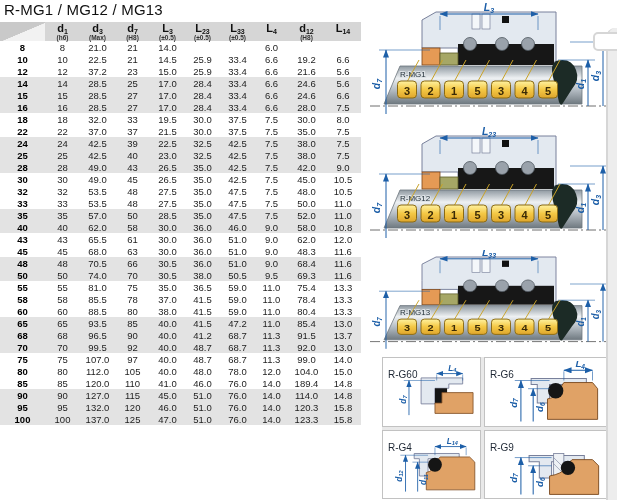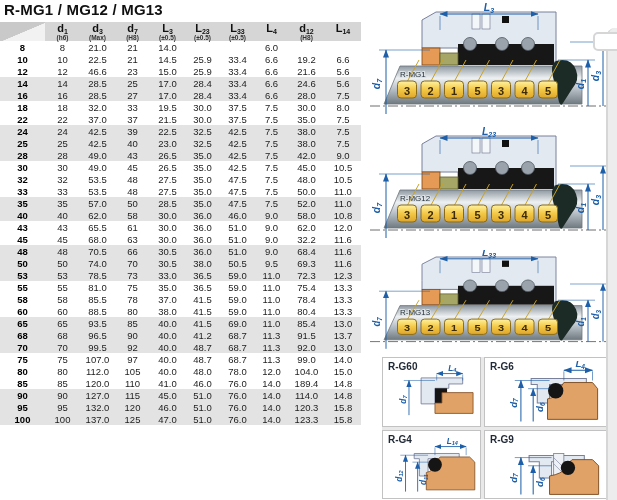--- a/index.html
+++ b/index.html
@@ -1,20 +1,20 @@
 <!DOCTYPE html>
 <html><head>
 <meta charset="utf-8">
 <style>
   html,body{margin:0;padding:0}
   body{
     width:617px;height:500px;position:relative;background:#fff;
     font-family:"Liberation Sans",sans-serif;overflow:hidden;
   }
-  .title{position:absolute;left:4px;top:1px;font-size:15px;font-weight:bold;color:#101010;letter-spacing:.2px}
+  .title{position:absolute;left:4px;top:1px;font-size:15px;font-weight:normal;color:#101010;letter-spacing:.2px}
 
   
   table.dim-table{position:absolute;left:0;top:22px;border-collapse:collapse;table-layout:fixed;width:361px}
   .dim-table th,.dim-table td{padding:0;white-space:nowrap;text-align:center}
   .dim-table thead th{background:#d6d6d6;height:19px;vertical-align:top}
   .dim-table th.corner{background:linear-gradient(to bottom right,#c9c9c9 52%,#f2f2f2 53%)}
   .h-main{font-size:11px;font-weight:bold;color:#101010;line-height:11px;margin-top:1px}
   .h-sub{font-size:7px;font-weight:bold;position:relative;top:2px}
   .h-note{font-size:6.5px;font-weight:bold;color:#333;line-height:6px}
   .dim-table td{height:12px;font-size:9.5px;color:#1d1d1d}
@@ -35,21 +35,21 @@
   text.dim tspan.sub{font-size:7px}
   text.sdim{font-family:"Liberation Sans",sans-serif;font-style:italic;font-weight:bold;font-size:9.5px;fill:#1d5fa8}
   text.sdim tspan.sub{font-size:6.5px}
   .tag-num{font-family:"Liberation Sans",sans-serif;font-weight:bold;font-size:11px;fill:#3a2a06}
   .fig-label{font-family:"Liberation Sans",sans-serif;font-size:8px;fill:#1e2b33;paint-order:stroke;stroke:#dde2e6;stroke-width:2px}
 
   
   #seat-grid{position:absolute;left:382px;top:357px;width:230px;height:142px;background:#e9e9e9;
     display:grid;grid-template-columns:99px 127px;grid-template-rows:1fr 1fr;gap:3px}
   .seat-panel{background:#fff;border:1px solid #c2c2c2;position:relative}
-  .seat-panel .panel-label{position:absolute;left:5px;top:3px;font-size:10px;font-weight:bold;color:#1f2835}
+  .seat-panel .panel-label{position:absolute;left:5px;top:11px;font-size:10px;font-weight:normal;color:#1f2835}
   .seat-panel svg{position:absolute;left:0;bottom:0;width:100%;height:100%}
   .seat{fill:#e0a266;stroke:#7a4a20;stroke-width:0.9}
   .oring{fill:#151515}
 
   
   .right-strip{position:absolute;right:0;top:28px;bottom:0;width:9px;background:#ededed;border-left:2px solid #d6d6d6;border-top-left-radius:9px}
   .right-tab{position:absolute;right:-8px;top:4px;width:28px;height:15px;background:#fff;border:2px solid #d6d6d6;border-radius:5px}
 </style>
 </head>
 <body>
@@ -174,21 +174,21 @@
         <td>14.5</td>
         <td>25.9</td>
         <td>33.4</td>
         <td>6.6</td>
         <td>19.2</td>
         <td>6.6</td>
       </tr>
       <tr>
         <td class="rowhead">12</td>
         <td>12</td>
-        <td>46.6</td>
+        <td>37.2</td>
         <td>23</td>
         <td>15.0</td>
         <td>25.9</td>
         <td>33.4</td>
         <td>6.6</td>
         <td>21.6</td>
         <td>5.6</td>
       </tr>
       <tr class="alt">
         <td class="rowhead">14</td>
@@ -196,20 +196,32 @@
         <td>28.5</td>
         <td>25</td>
         <td>17.0</td>
         <td>28.4</td>
         <td>33.4</td>
         <td>6.6</td>
         <td>24.6</td>
         <td>5.6</td>
       </tr>
       <tr class="alt">
+        <td class="rowhead">15</td>
+        <td>15</td>
+        <td>28.5</td>
+        <td>27</td>
+        <td>17.0</td>
+        <td>28.4</td>
+        <td>33.4</td>
+        <td>6.6</td>
+        <td>24.6</td>
+        <td>6.6</td>
+      </tr>
+      <tr class="alt">
         <td class="rowhead">16</td>
         <td>16</td>
         <td>28.5</td>
         <td>27</td>
         <td>17.0</td>
         <td>28.4</td>
         <td>33.4</td>
         <td>6.6</td>
         <td>28.0</td>
         <td>7.5</td>
@@ -348,21 +360,21 @@
       </tr>
       <tr>
         <td class="rowhead">45</td>
         <td>45</td>
         <td>68.0</td>
         <td>63</td>
         <td>30.0</td>
         <td>36.0</td>
         <td>51.0</td>
         <td>9.0</td>
-        <td>32.2</td>
+        <td>48.3</td>
         <td>11.6</td>
       </tr>
       <tr class="alt">
         <td class="rowhead">48</td>
         <td>48</td>
         <td>70.5</td>
         <td>66</td>
         <td>30.5</td>
         <td>36.0</td>
         <td>51.0</td>
@@ -375,32 +387,20 @@
         <td>50</td>
         <td>74.0</td>
         <td>70</td>
         <td>30.5</td>
         <td>38.0</td>
         <td>50.5</td>
         <td>9.5</td>
         <td>69.3</td>
         <td>11.6</td>
       </tr>
-      <tr class="alt">
-        <td class="rowhead">53</td>
-        <td>53</td>
-        <td>78.5</td>
-        <td>73</td>
-        <td>33.0</td>
-        <td>36.5</td>
-        <td>59.0</td>
-        <td>11.0</td>
-        <td>72.3</td>
-        <td>12.3</td>
-      </tr>
       <tr>
         <td class="rowhead">55</td>
         <td>55</td>
         <td>81.0</td>
         <td>75</td>
         <td>35.0</td>
         <td>36.5</td>
         <td>59.0</td>
         <td>11.0</td>
         <td>75.4</td>
@@ -430,21 +430,21 @@
         <td>80.4</td>
         <td>13.3</td>
       </tr>
       <tr class="alt">
         <td class="rowhead">65</td>
         <td>65</td>
         <td>93.5</td>
         <td>85</td>
         <td>40.0</td>
         <td>41.5</td>
-        <td>69.0</td>
+        <td>47.2</td>
         <td>11.0</td>
         <td>85.4</td>
         <td>13.0</td>
       </tr>
       <tr class="alt">
         <td class="rowhead">68</td>
         <td>68</td>
         <td>96.5</td>
         <td>90</td>
         <td>40.0</td>

